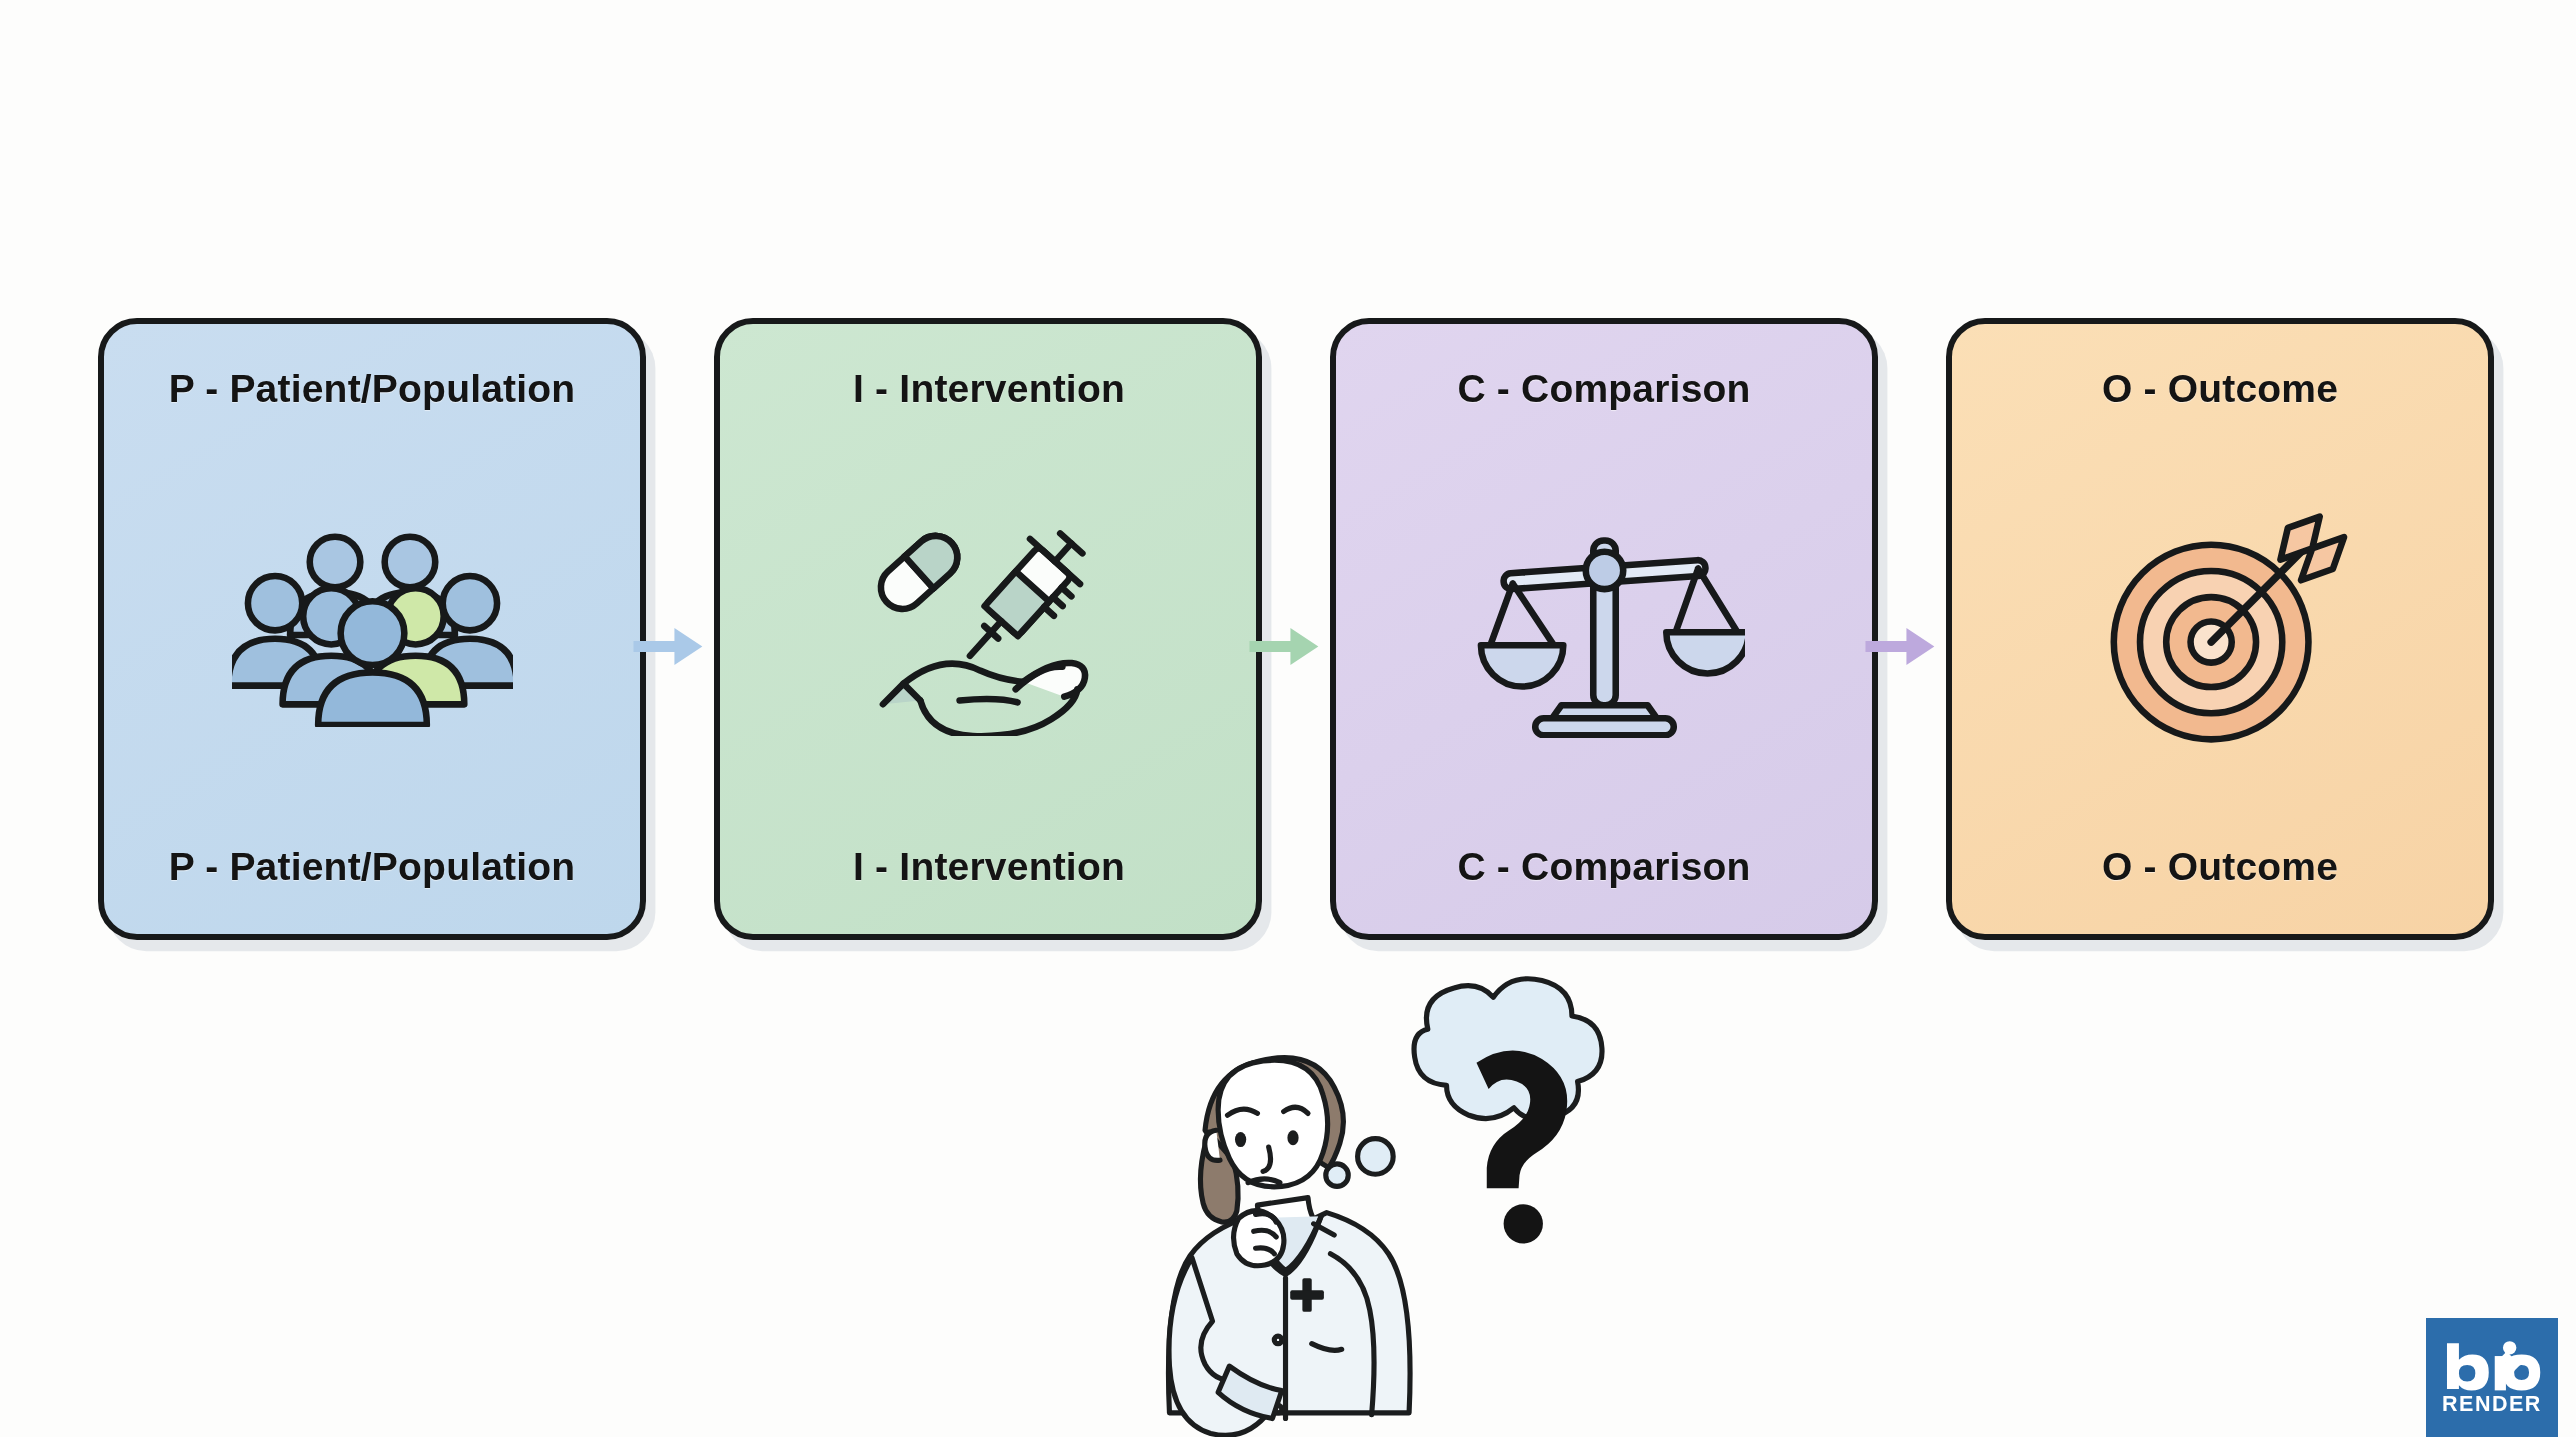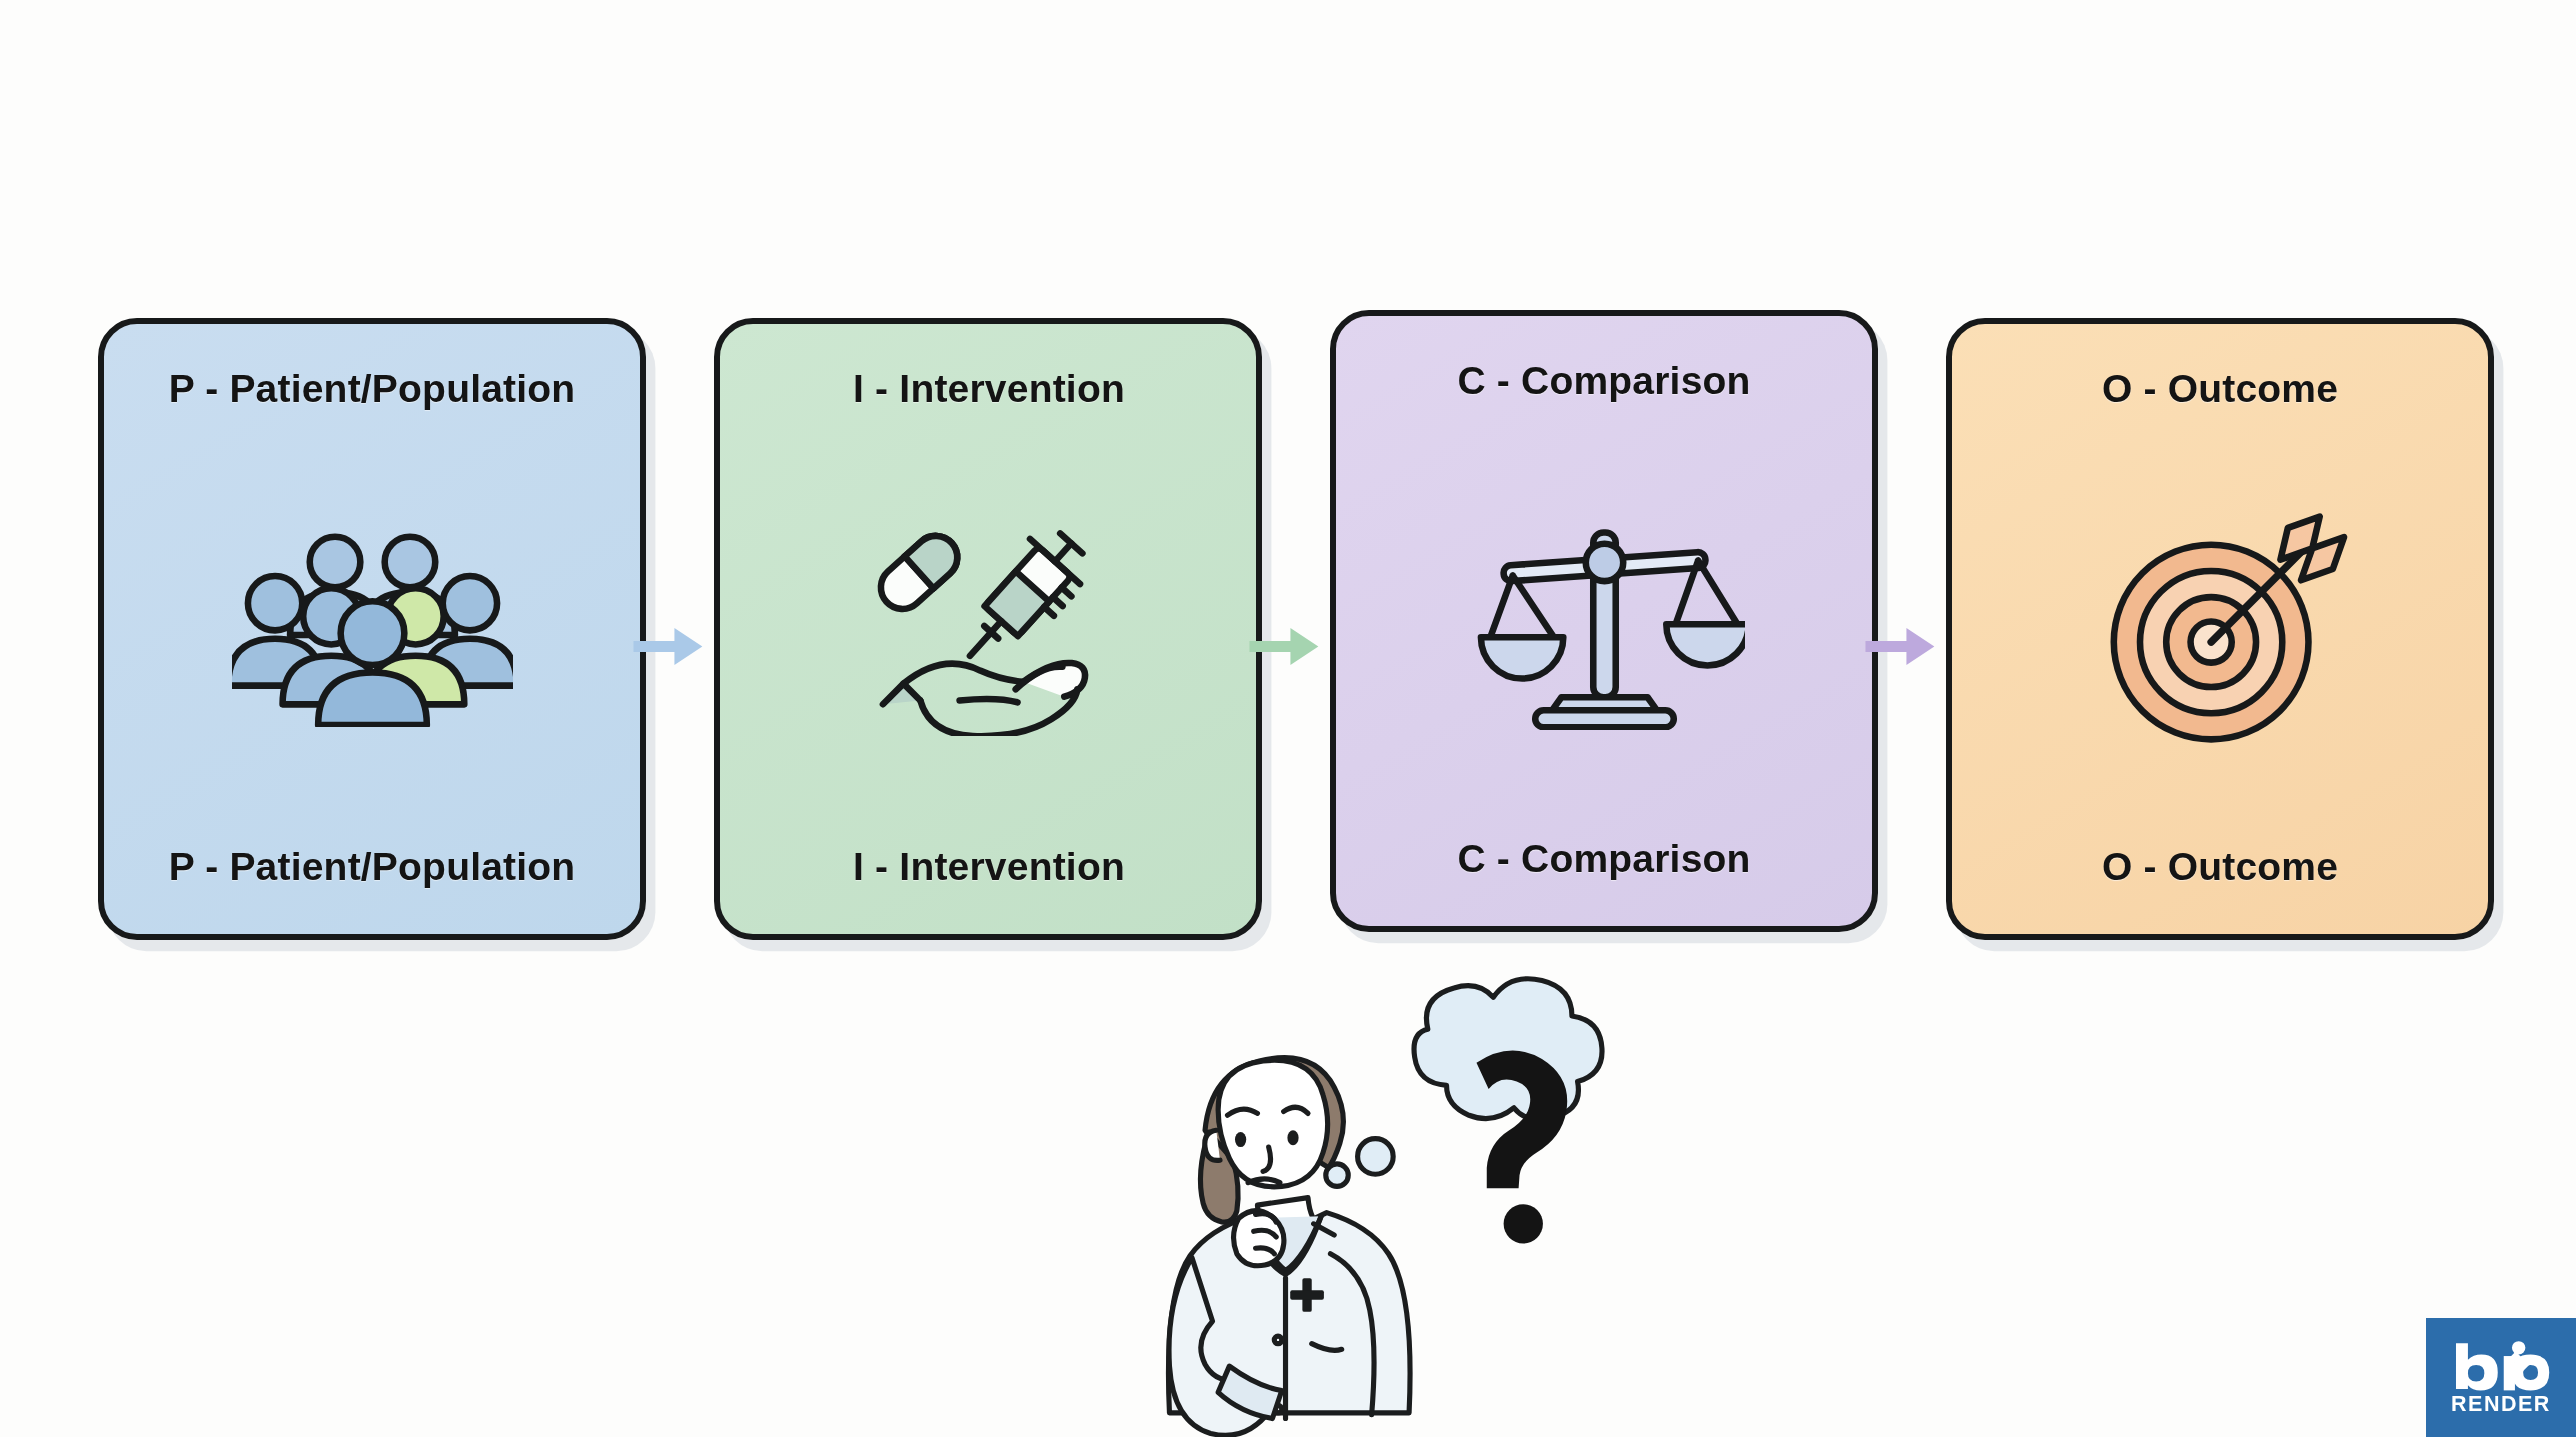--- a/index.html
+++ b/index.html
@@ -18,21 +18,21 @@
     border:6.6px solid #17191a;
     border-radius:39px;
     box-shadow:9.4px 11.2px 0 rgba(120,140,160,.18);
     box-sizing:border-box;
     display:flex;flex-direction:column;
     align-items:center;justify-content:flex-end;
     padding:34px 13px 32px;
   }
   .card.blue  {left:98px;  top:318px; background:linear-gradient(150deg,#c9ddf0 0%,#bed7ec 100%);}
   .card.green {left:714px;  top:318px; background:linear-gradient(150deg,#cde7d1 0%,#c2e0c7 100%);padding-left:15px;}
-  .card.purple{left:1330px; top:310px; background:linear-gradient(150deg,#e0d5ef 0%,#d6cbe9 100%);}
+  .card.purple{left:1330px; top:318px; background:linear-gradient(150deg,#e0d5ef 0%,#d6cbe9 100%);}
   .card.orange{left:1946px; top:318px; background:linear-gradient(150deg,#fbdfb6 0%,#f7d3a5 100%);}
 
   .card-label{
     font-size:39px;font-weight:700;color:#141414;
     letter-spacing:0.2px;text-align:center;
     font-stretch:condensed;white-space:nowrap;
     text-shadow:0 0.9px 0.9px rgba(255,255,255,.55);
   }
   .card-label.top{margin-top:9.4px;}
   .card-label.bottom{margin-bottom:13px;}
@@ -41,21 +41,21 @@
 
   
   .arrow{position:absolute;top:613px;width:81px;height:67px;}
 
   
   #scientist{position:absolute;left:1147px;top:973px;width:468px;height:468px;}
 
   
   #biorender{
     position:absolute;left:2426px;top:1318px;
-    width:150px;height:120px;
+    width:132px;height:120px;
     background:#2c6dab;
     display:flex;flex-direction:column;
     align-items:center;justify-content:center;
     gap:1.9px;
   }
   #biorender .bio-mark{width:97px;height:51px;display:block;}
   #biorender .render-txt{
     color:#ffffff;font-size:21.5px;font-weight:700;
     letter-spacing:1.5px;line-height:1;
   }

